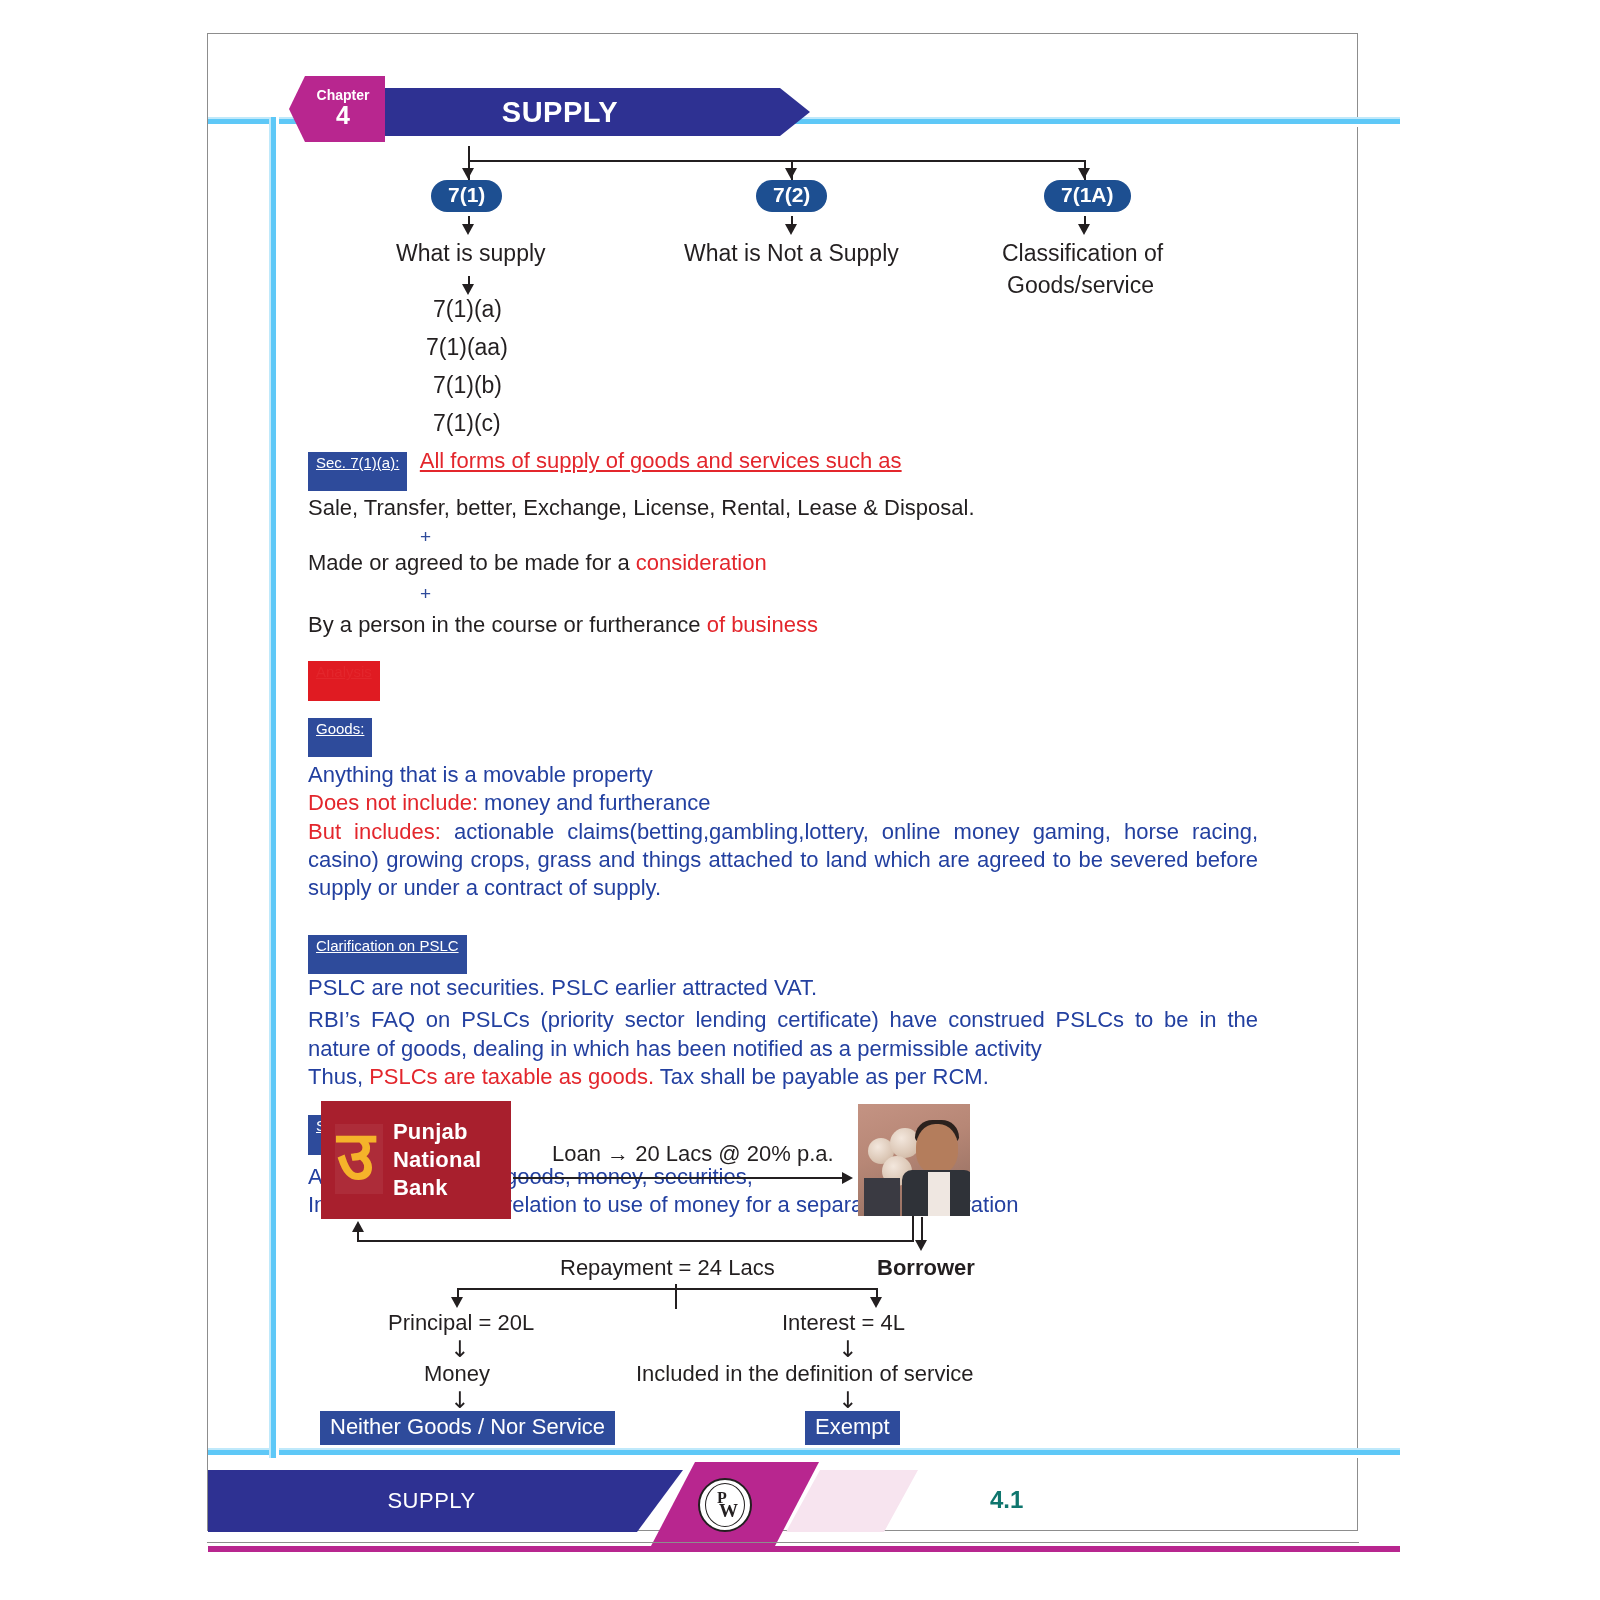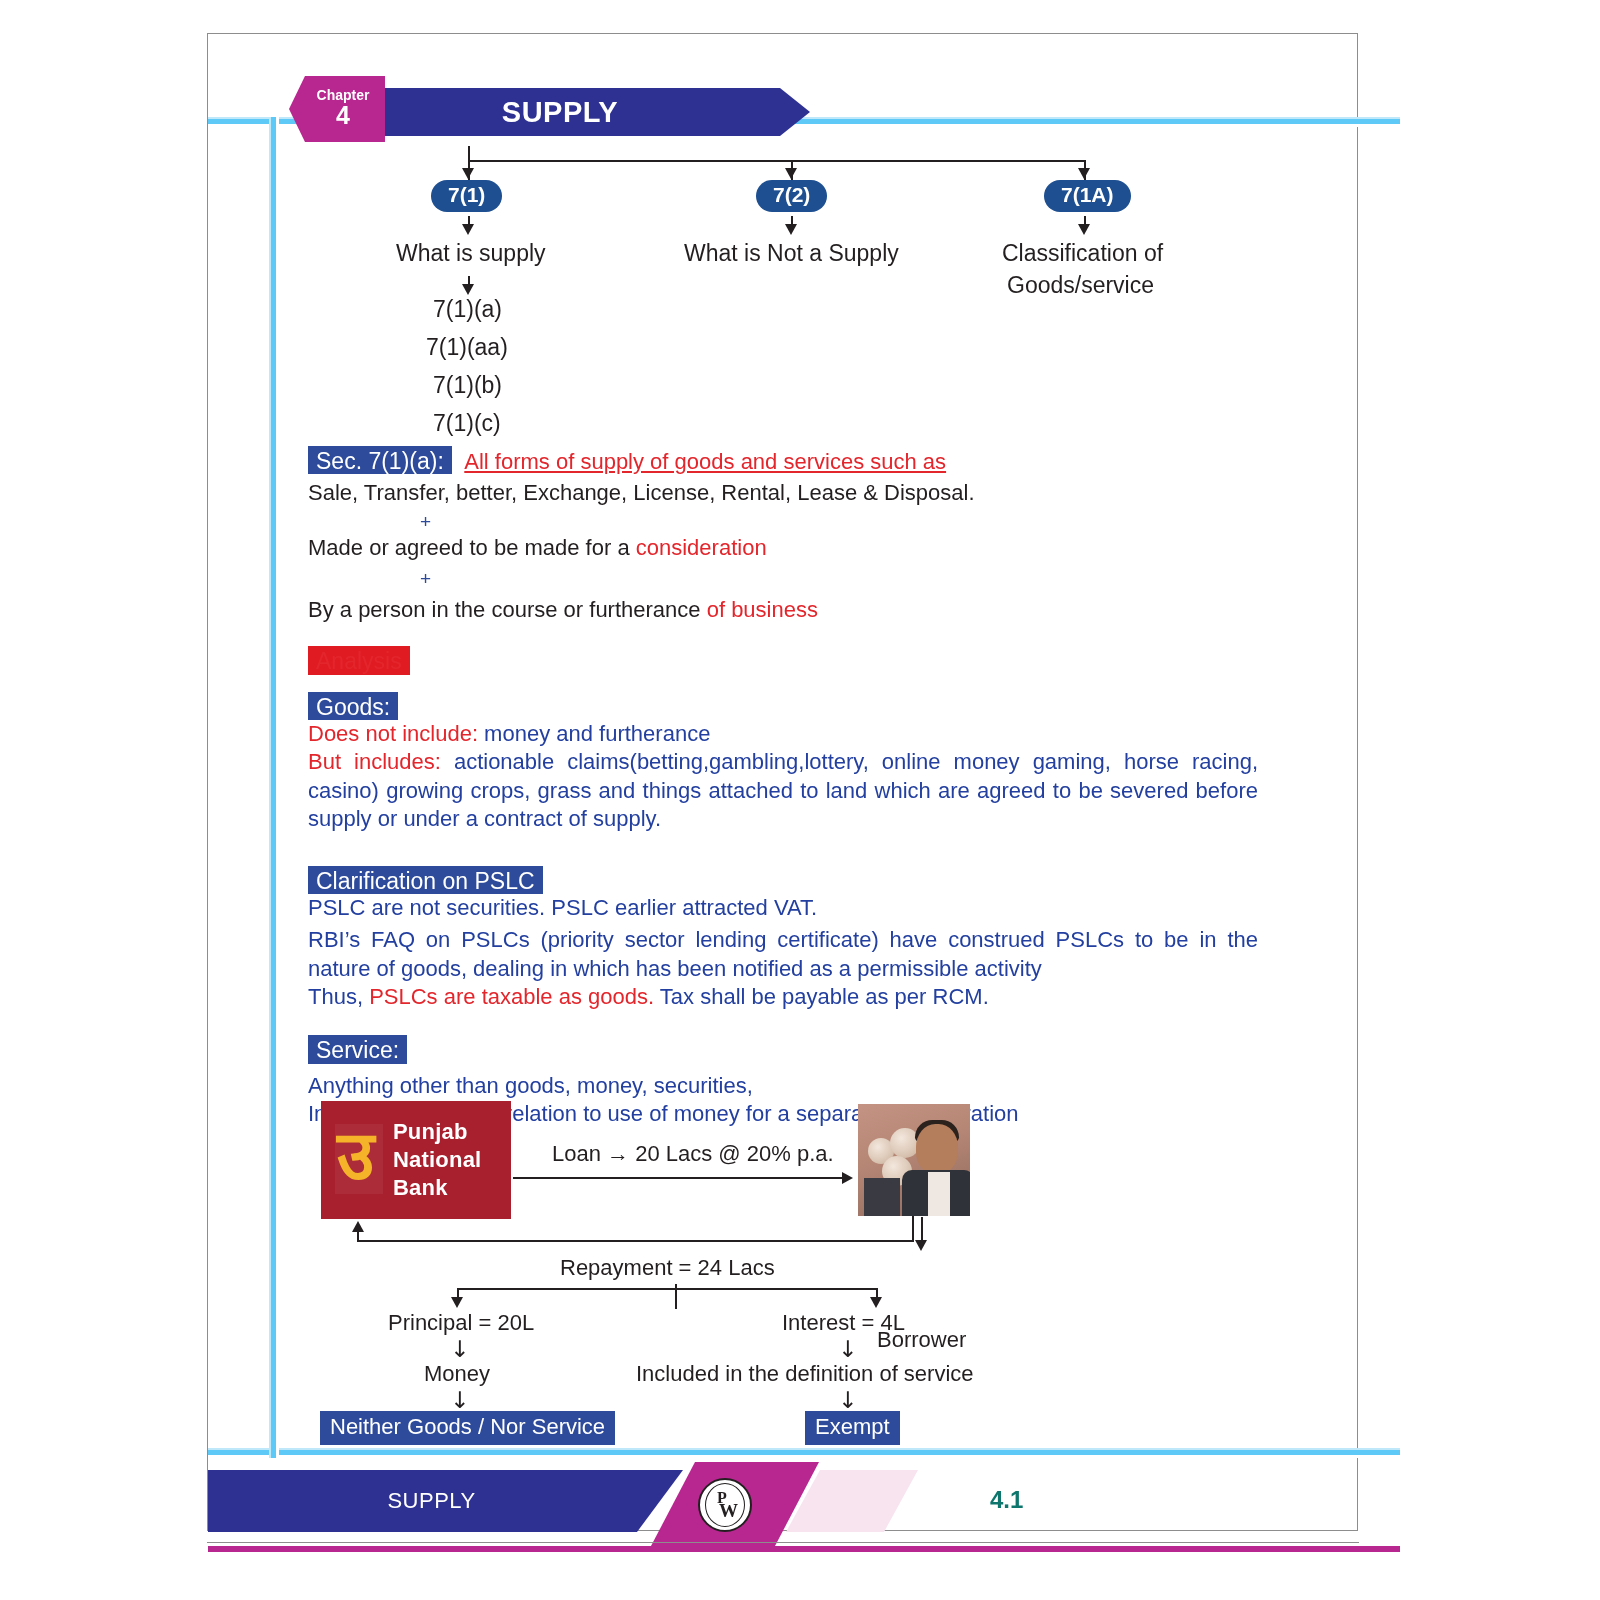--- a/index.html
+++ b/index.html
@@ -128,23 +128,24 @@
   .content {
     position: absolute;
     left: 308px; top: 446px;
     width: 950px;
   }
 
   .tagbox {
     display: inline-block;
     background: #2e4b9b;
     color: #ffffff;
-    font-size: 23px;
-    padding: 2px 8px 0;
+    font-size: 15px;
+    padding: 2px 8px 20px;
     line-height: 1.15;
+    text-decoration: underline;
   }
   .tagbox.red { background: #e01b22; }
 
   .line  { font-size: 22px; color: #231f20; line-height: 1.32; white-space: nowrap; }
   .red   { color: #e3262c; }
   .uline { text-decoration: underline; }
 
   .row-sec { margin-bottom: 1px; }
   .plus { font-size: 19px; color: #2e4b9b; padding-left: 112px; }
 
@@ -438,20 +439,21 @@
     </div>
 
     <div style="margin-top:22px;">
       <span class="tagbox red">Analysis</span>
     </div>
 
     <div style="margin-top:17px;">
       <span class="tagbox">Goods:</span>
     </div>
 
+    <div class="para nojust" style="margin-top:4px;">Anything that is a movable property</div>
 
     <div class="para nojust">
       <span class="red">Does not include:</span><span> money and furtherance</span>
     </div>
 
     <div class="para">
       <span class="red">But includes:</span><span> actionable claims(betting,gambling,lottery, online money gaming, horse racing, casino) growing crops, grass and things attached to land which are agreed to be severed before supply or under a contract of supply.</span>
     </div>
 
     <div style="margin-top:32px;">
@@ -502,21 +504,21 @@
     <div class="hline" style="left:513px; top:1177px; width:331px;"></div>
     <div class="arrow-head ah-right" style="left:842px; top:1172px;"></div>
 
     <div class="vline" style="left:912px; top:1216px; height:26px;"></div>
     <div class="hline" style="left:357px; top:1240px; width:557px;"></div>
     <div class="vline" style="left:357px; top:1228px; height:13px;"></div>
     <div class="arrow-head ah-up" style="left:352px; top:1221px;"></div>
 
     <div class="vline" style="left:921px; top:1217px; height:28px;"></div>
     <div class="arrow-head ah-down" style="left:915px; top:1240px;"></div>
-    <div class="dlabel" style="left:877px; top:1327px;">Borrower</div>
+    <div class="dlabel" style="left:877px; top:1255px;font-weight:bold;">Borrower</div>
 
     <div class="dlabel" style="left:560px; top:1255px;">Repayment = 24 Lacs</div>
     <div class="vline" style="left:675px; top:1284px; height:25px;"></div>
     <div class="hline" style="left:457px; top:1288px; width:420px;"></div>
     <div class="vline" style="left:457px; top:1288px; height:16px;"></div>
     <div class="arrow-head ah-down" style="left:451px; top:1297px;"></div>
     <div class="vline" style="left:876px; top:1288px; height:16px;"></div>
     <div class="arrow-head ah-down" style="left:870px; top:1297px;"></div>
 
     <div class="dlabel" style="left:388px; top:1310px;">Principal = 20L</div>

